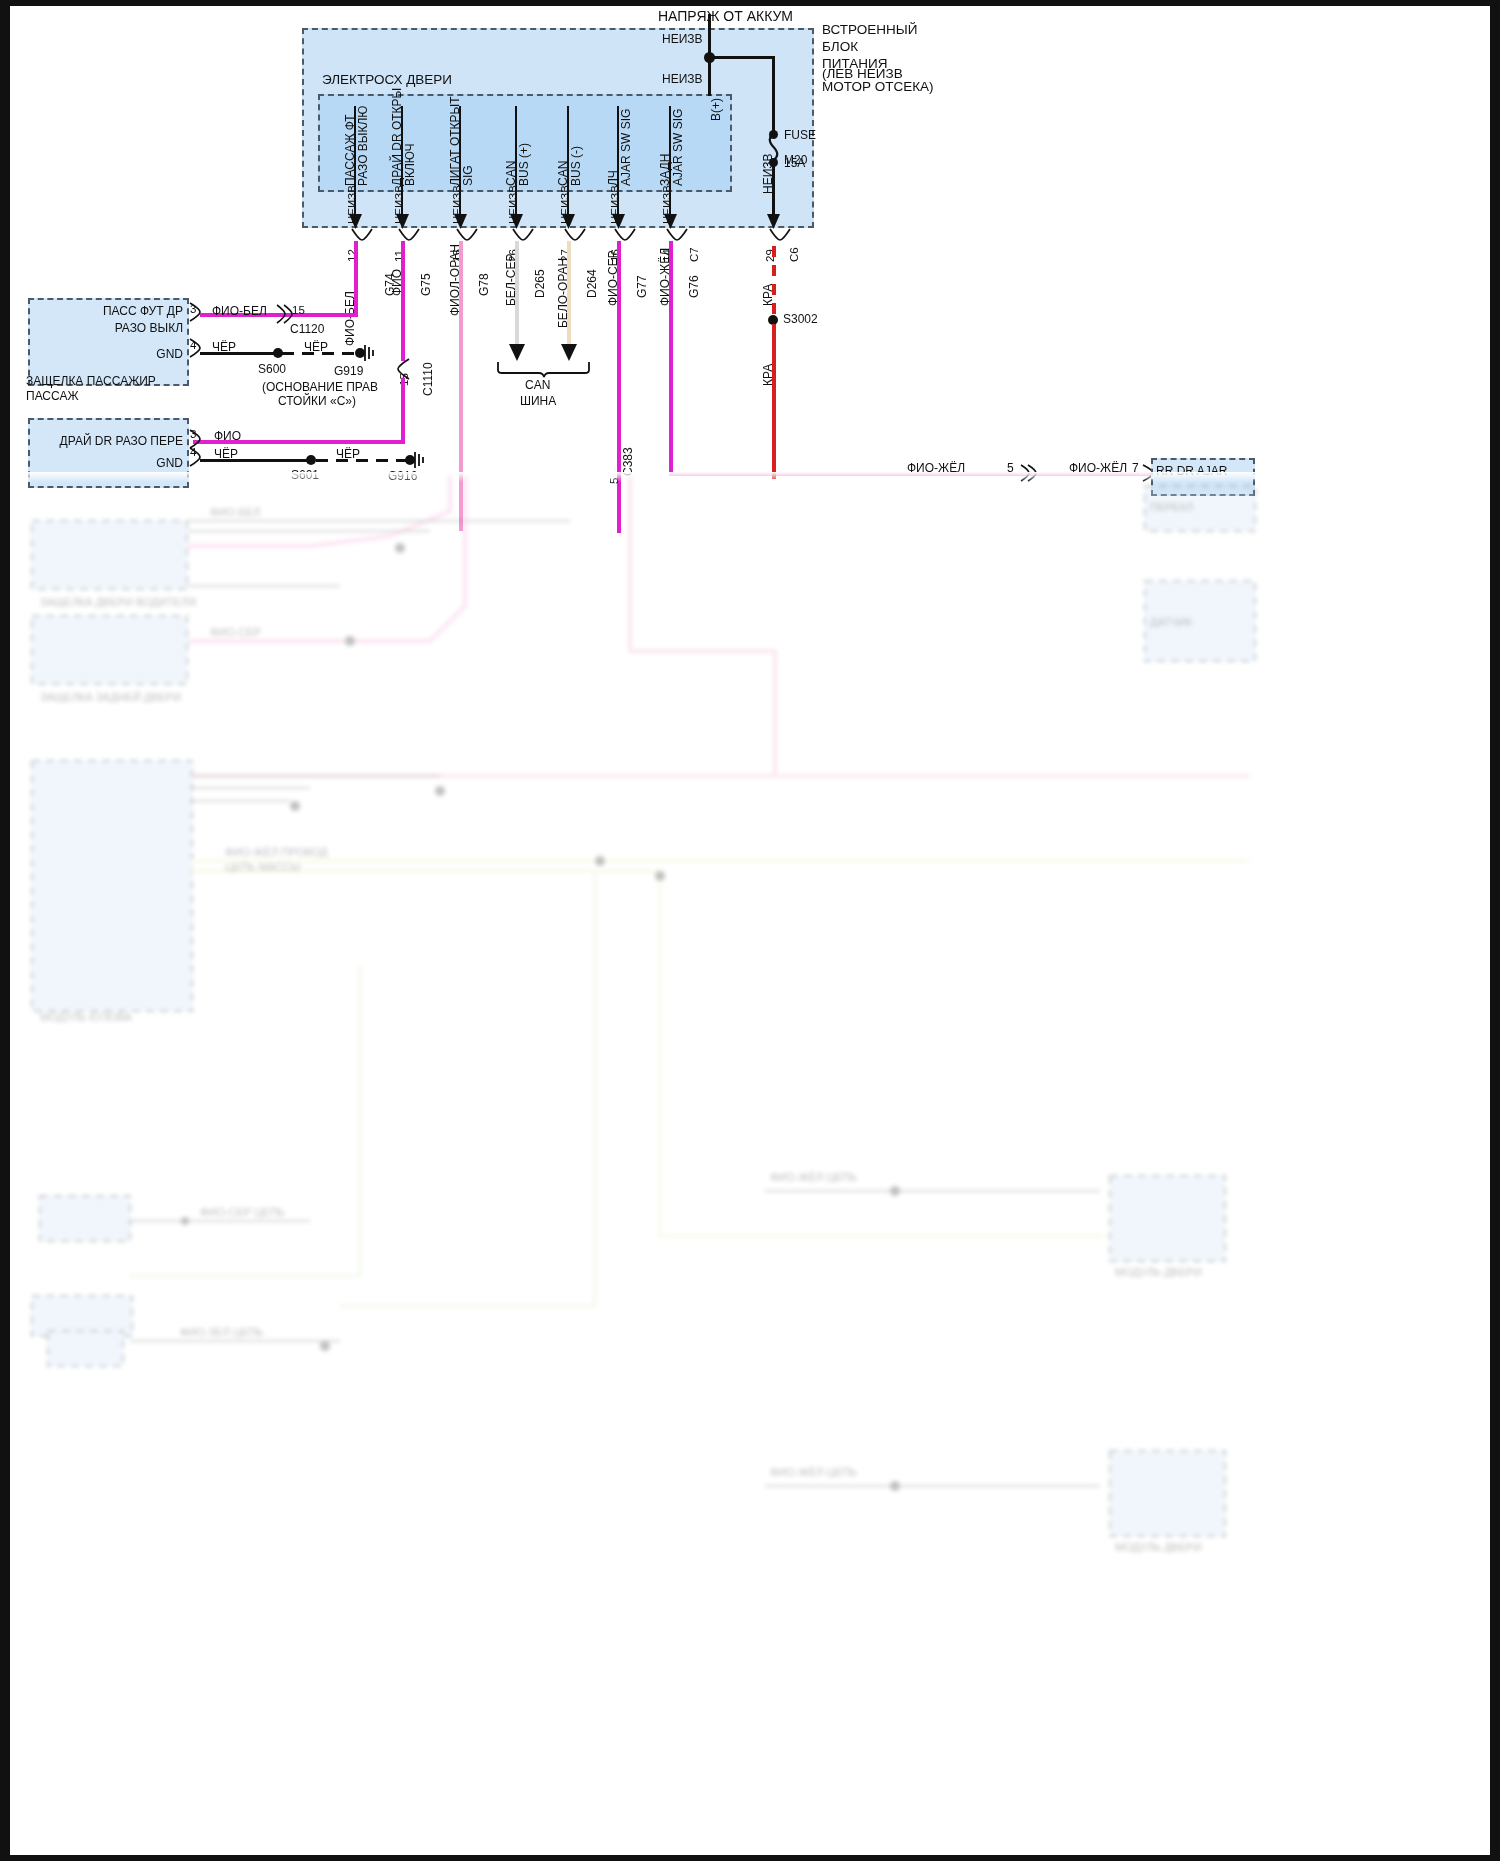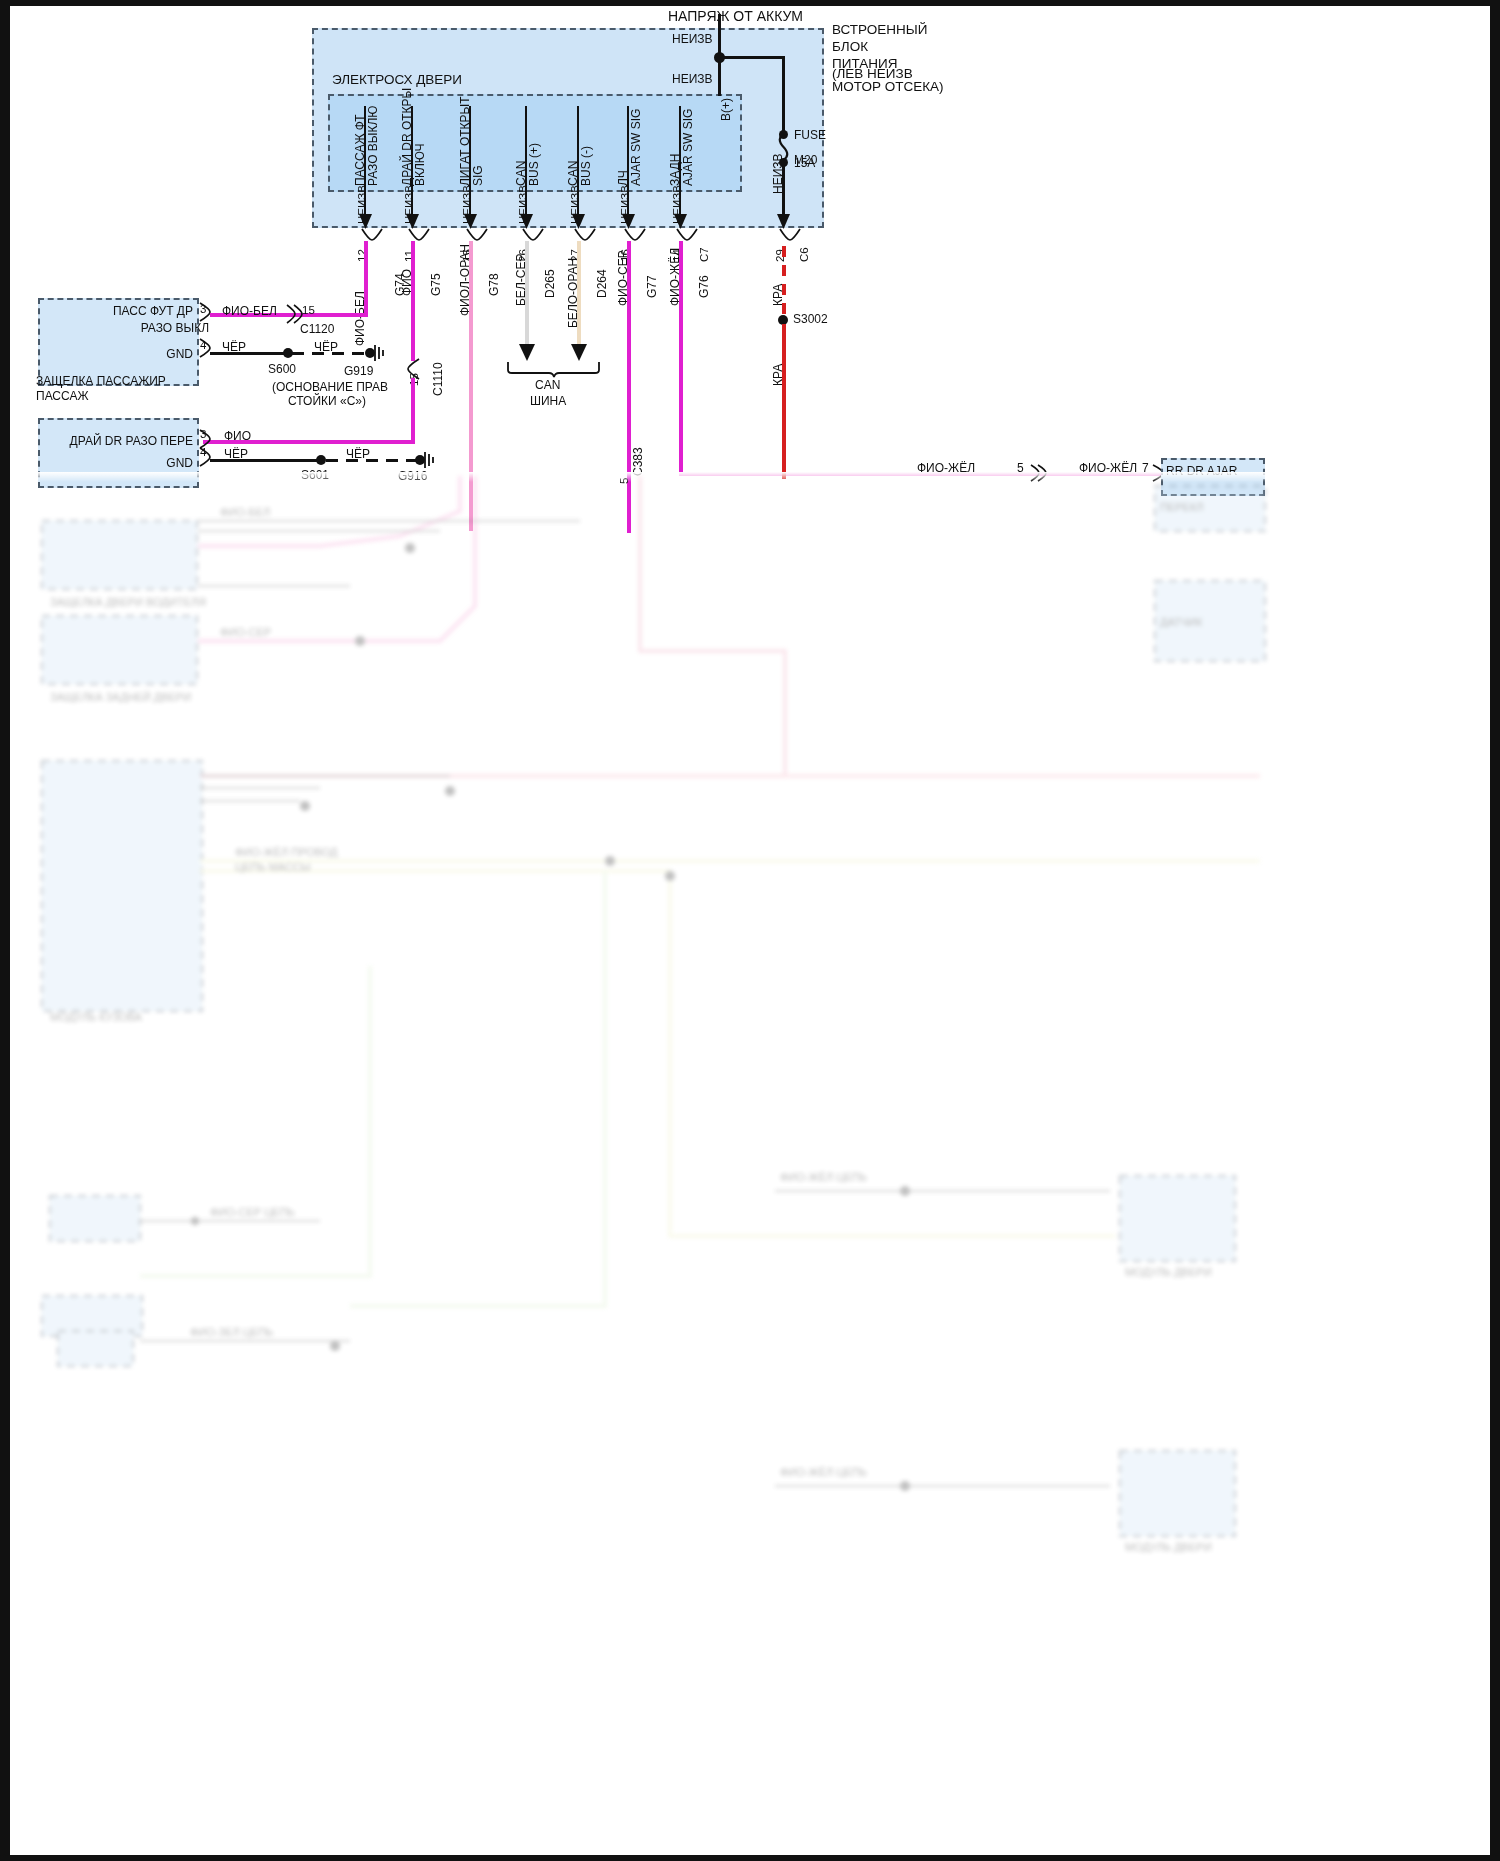--- a/index.html
+++ b/index.html
@@ -9,21 +9,21 @@
     position:relative;
     width:1500px;height:1861px;
     background:#ffffff;
     overflow:hidden;
     border-left:10px solid #111;
     border-right:10px solid #111;
     border-top:6px solid #111;
     border-bottom:6px solid #111;
     box-sizing:border-box;
   }
-  #canvas{position:absolute;left:0;top:0;width:1368px;height:1849px;margin-left:10px;}
+  #canvas{position:absolute;left:0;top:0;width:1368px;height:1849px;}
   .abs{position:absolute;}
   
   .t{position:absolute;font-size:13.5px;color:#111;white-space:nowrap;line-height:1.18;}
   .t.sm{font-size:12px;}
   .t.xs{font-size:11.5px;}
   .t.lg{font-size:14px;}
   .vt{position:absolute;font-size:13px;color:#111;white-space:nowrap;
       transform-origin:0 0;transform:rotate(-90deg);line-height:1.1;}
   .vt.sm{font-size:12px;}
   .vt.xs{font-size:11.5px;}
@@ -226,21 +226,21 @@
 
     <div class="abs" style="left:762px;top:240px;width:3.5px;height:70px;
          background:repeating-linear-gradient(#d61f1f 0 11px,transparent 11px 19px);"></div>
     <div class="dot" style="left:758px;top:309px;width:10px;height:10px;"></div>
     <div class="t sm" style="left:773px;top:306px;">S3002</div>
     <div class="abs" style="left:762px;top:318px;width:3.5px;height:155px;background:#d61f1f;"></div>
     <div class="vt sm" style="left:752px;top:380px;">КРА</div>
 
     <div class="modbox fill-c" style="left:18px;top:292px;width:161px;height:88px;"></div>
     <div class="t sm ralign" style="left:40px;top:298px;width:133px;">ПАСС ФУТ ДР</div>
-    <div class="t sm ralign" style="left:56px;top:315px;width:133px;">РАЗО ВЫКЛ</div>
+    <div class="t sm ralign" style="left:40px;top:315px;width:133px;">РАЗО ВЫКЛ</div>
     <div class="t sm ralign" style="left:40px;top:341px;width:133px;">GND</div>
     <div class="t sm" style="left:16px;top:368px;">ЗАЩЕЛКА ПАССАЖИР</div>
     <div class="t sm" style="left:16px;top:383px;">ПАССАЖ</div>
 
     <svg class="abs" style="left:179px;top:296px;" width="13" height="20">
         <path d="M1,1 Q11,7 11,10 Q11,13 1,19" stroke="#111" fill="none" stroke-width="1.7"></path>
       </svg>
     <div class="t xs" style="left:180px;top:297px;">3</div>
     <div class="abs" style="left:190px;top:307px;width:80px;height:3.5px;background:#e01fd0;"></div>
     <div class="t sm" style="left:202px;top:298px;">ФИО-БЕЛ</div>

